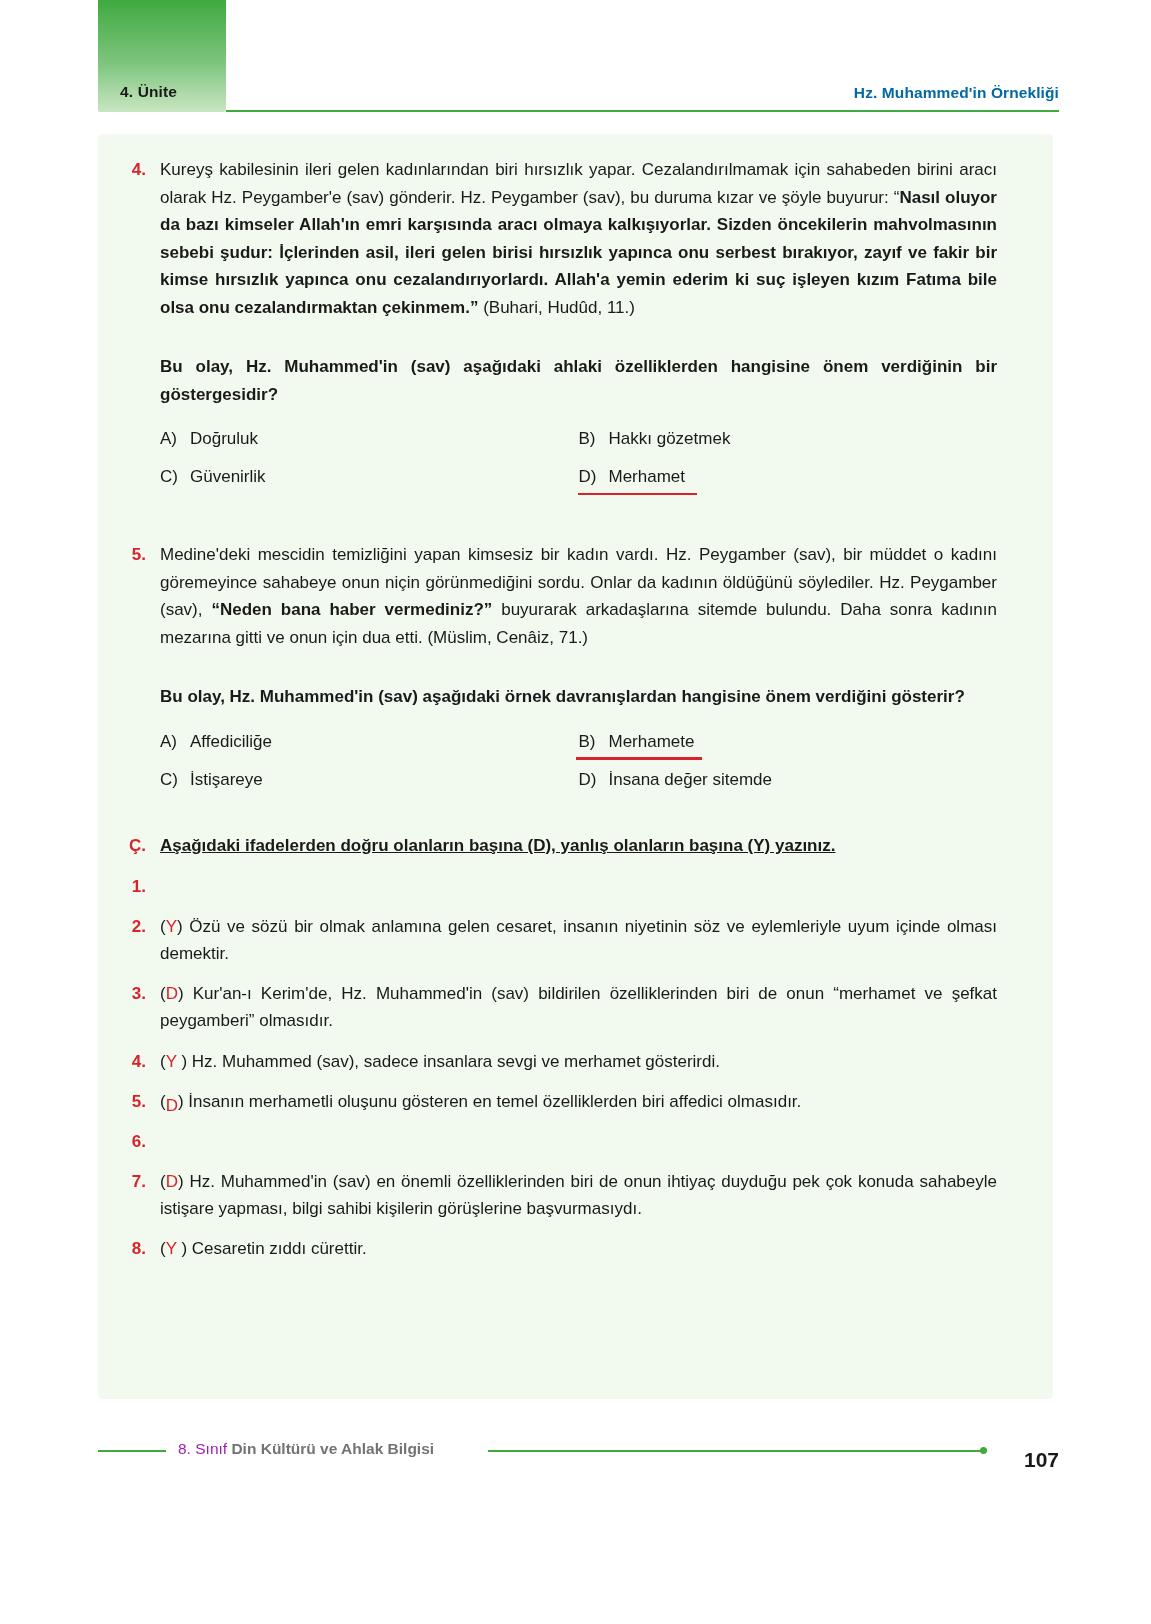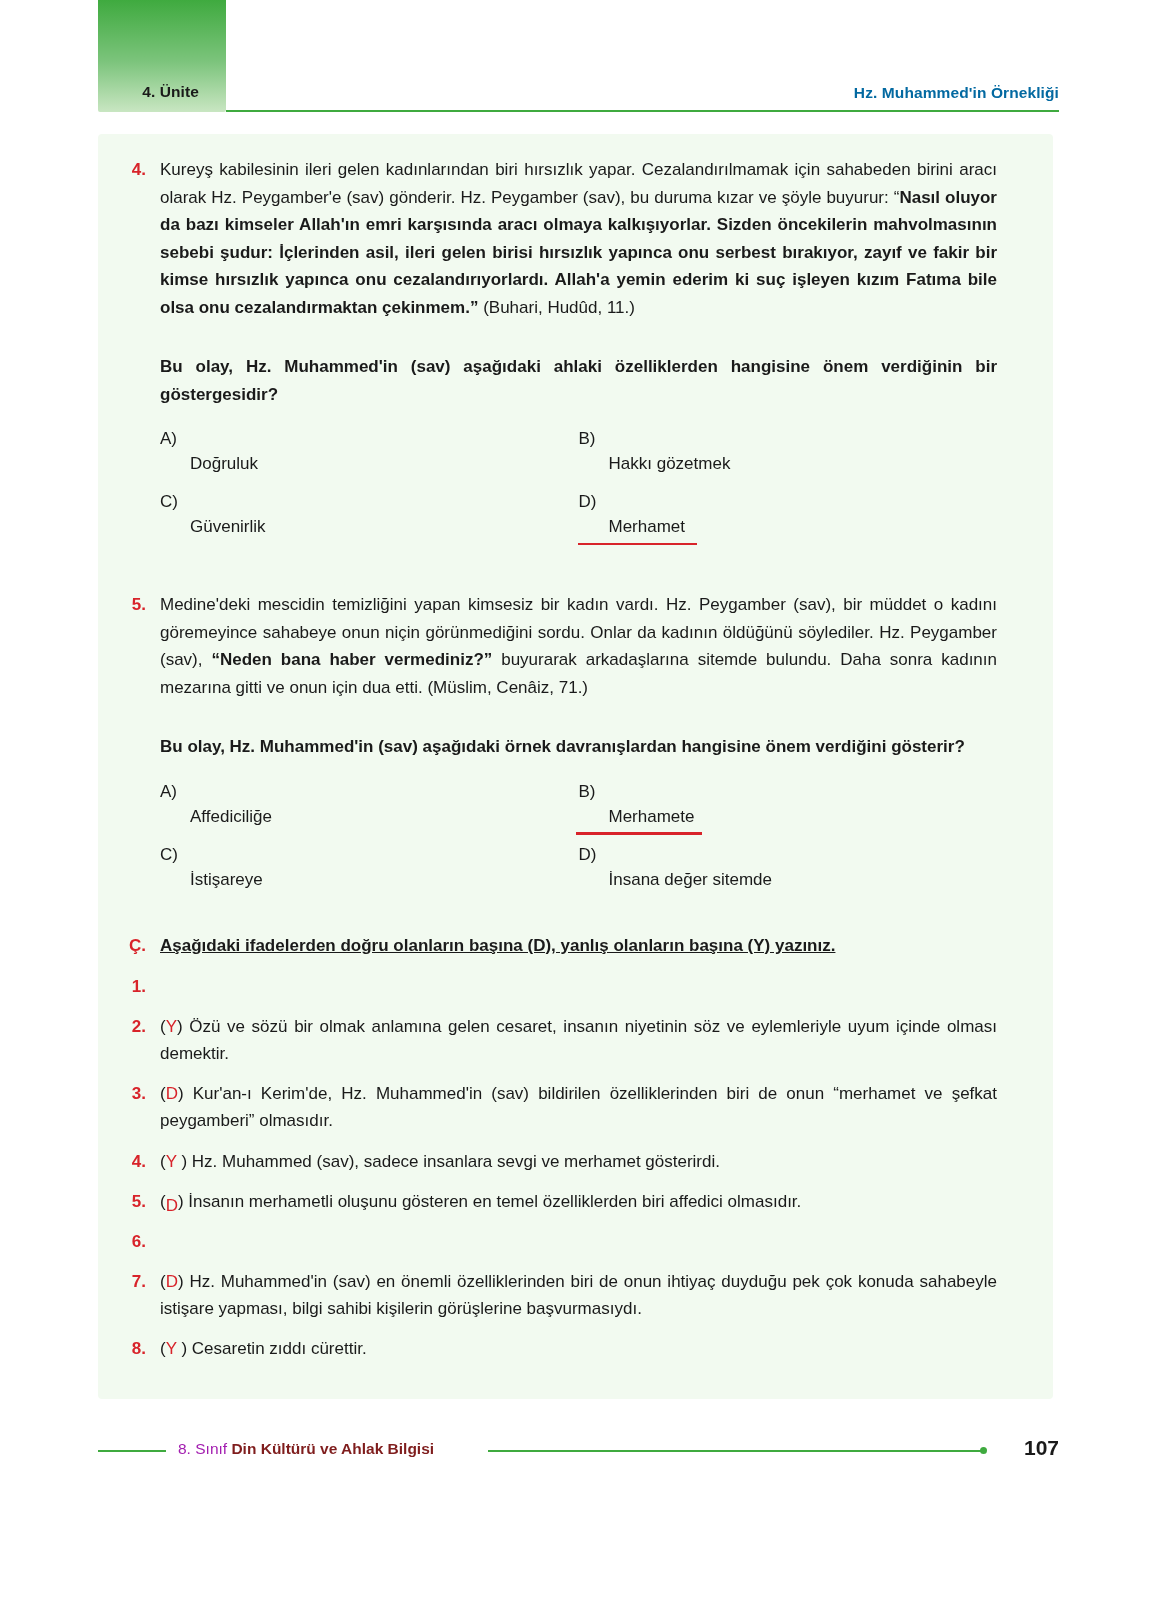--- a/index.html
+++ b/index.html
@@ -25,21 +25,21 @@
     height: 112px;
     background: linear-gradient(180deg, #3faa3f 0%, #7cc47c 55%, #c9e6c2 100%);
     border-bottom-left-radius: 2px;
     border-bottom-right-radius: 2px;
   }
   .unit-label {
     position: absolute;
     left: 98px;
     top: 83px;
     width: 101px;
-    text-align: right;
+    text-align: center;
     font-size: 15.5px;
     font-weight: bold;
     color: #1a1a1a;
     letter-spacing: 0.1px;
   }
   .header-title {
     position: absolute;
     right: 92px;
     top: 84px;
     font-size: 15.5px;
@@ -118,21 +118,20 @@
     padding: 5px 0;
     display: flex;
     align-items: flex-start;
   }
   .opt .lbl {
     flex: 0 0 30px;
   }
   .opt .txt {
     display: inline-block;
     position: relative;
-    margin-top: 25px;
   }
   .opt.marked .txt::after {
     content: "";
     position: absolute;
     left: -31px;
     right: -12px;
     bottom: -5px;
     height: 2.5px;
     background: #d8232a;
   }
@@ -222,42 +221,42 @@
     background: #3faa3f;
   }
   .footer-text {
     position: absolute;
     left: 80px;
     top: 4px;
     font-size: 15.5px;
     color: #1a1a1a;
   }
   .footer-text .grade { color: #a21caf; text-align: right; }
-  .footer-text .bold { font-weight: bold; color: #7f1d1d; }
+  .footer-text .bold { font-weight: bold; color: #737373; }
   .footer-line-right {
     position: absolute;
     left: 390px;
     right: 78px;
     top: 14px;
     height: 2px;
     background: #3faa3f;
   }
   .footer-dot {
     position: absolute;
     right: 72px;
     top: 11px;
     width: 7px;
     height: 7px;
     border-radius: 50%;
     background: #3faa3f;
   }
   .footer-page {
     position: absolute;
     right: 0;
-    top: 0;
+    top: 12px;
     font-size: 21px;
     font-weight: bold;
     color: #1a1a1a;
   }
 </style>
 </head>
 <body>
 
 <div class="header-tab"></div>
 <div class="unit-label">4. Ünite</div>

